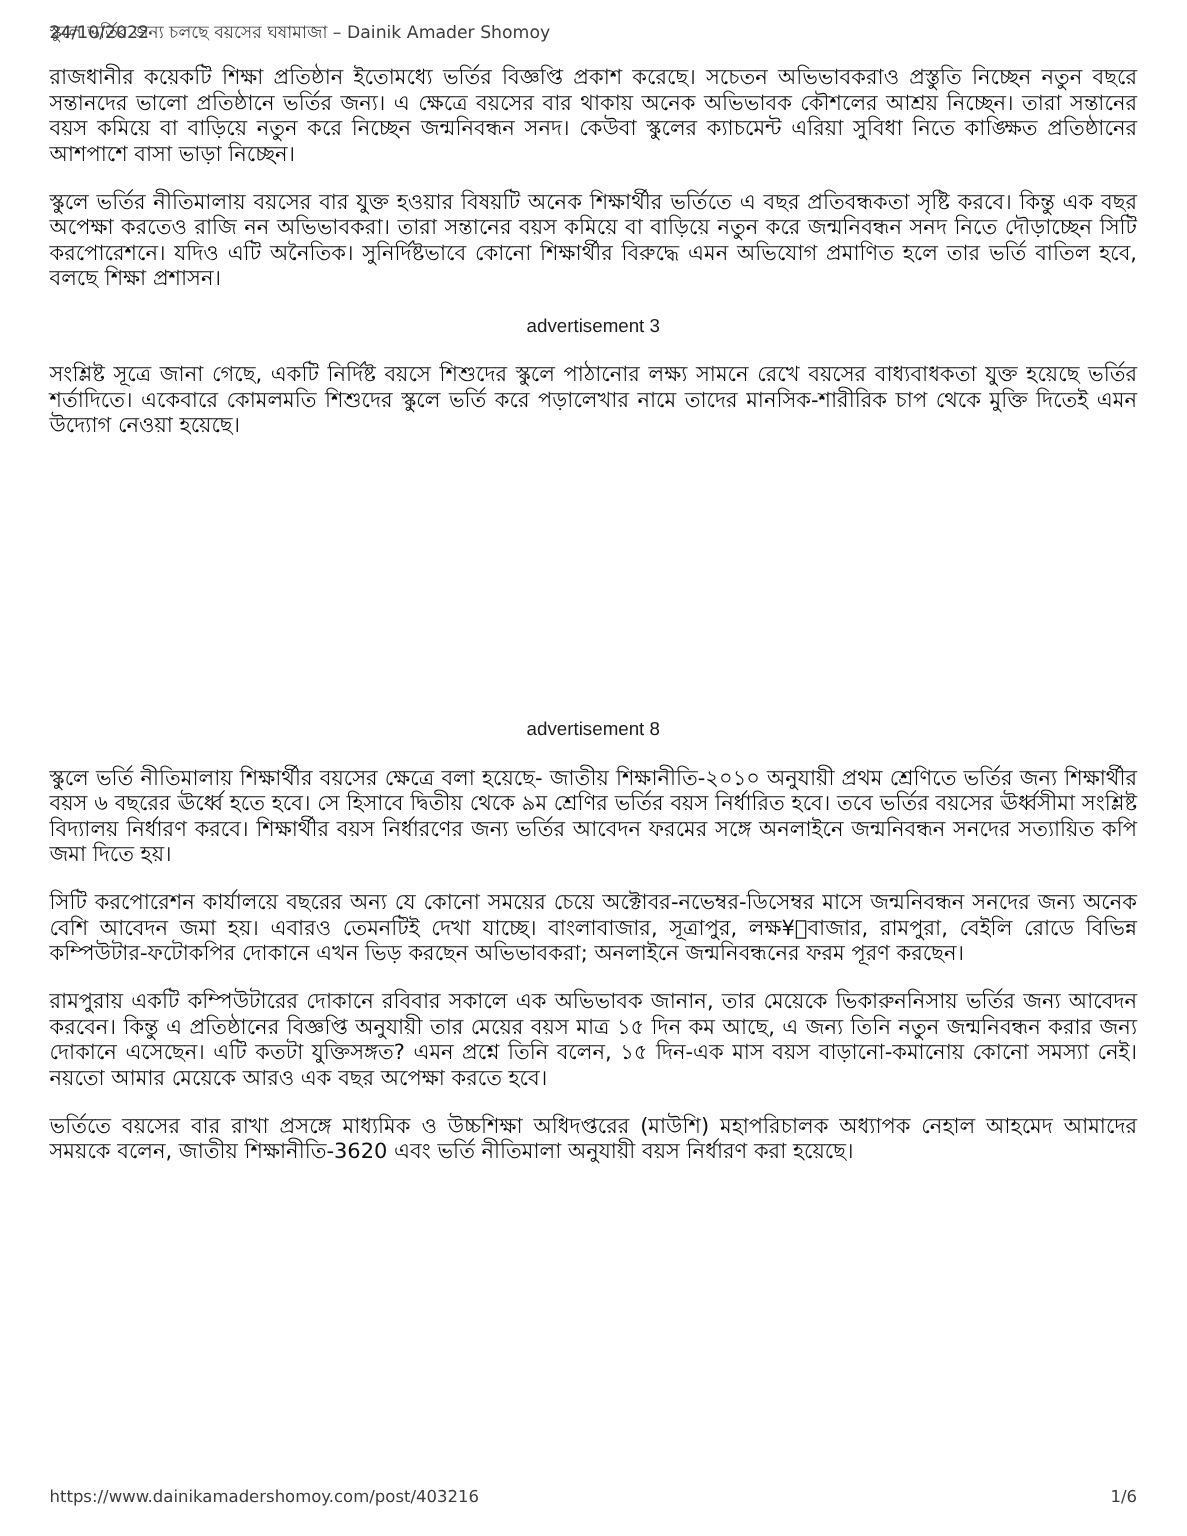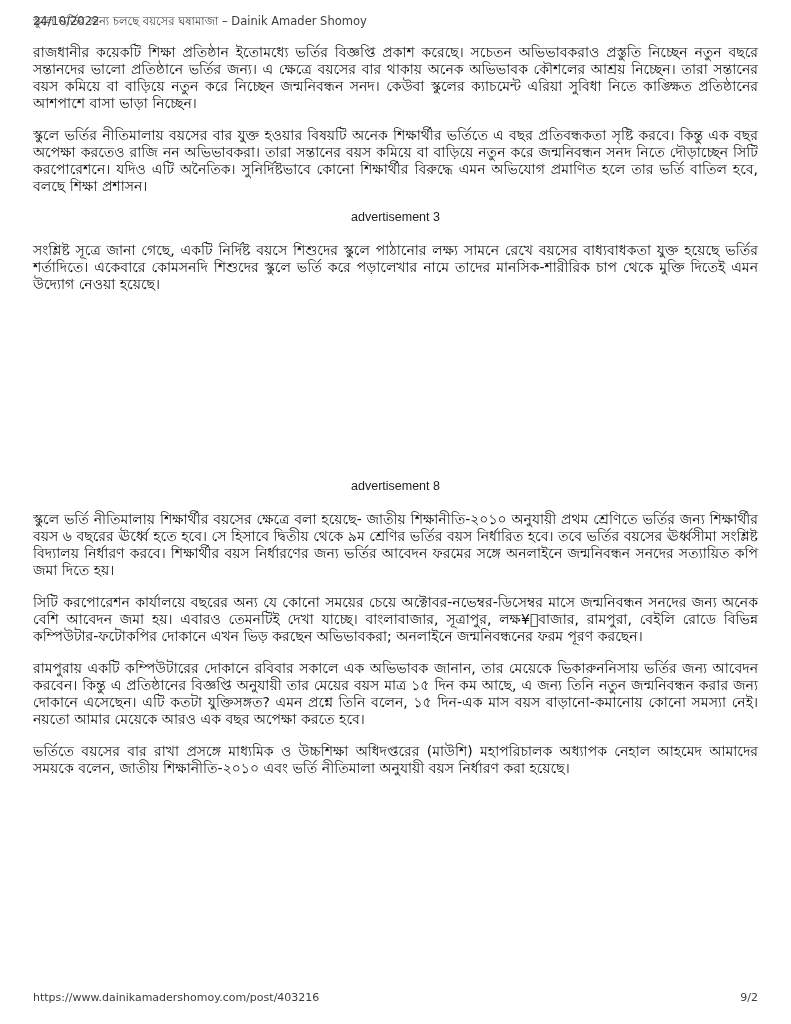--- a/index.html
+++ b/index.html
@@ -84,27 +84,27 @@
 
   <div class="print-header">
     <span class="date">24/10/2022</span>
     <span class="title">স্কুলে ভর্তির জন্য চলছে বয়সের ঘষামাজা – Dainik Amader Shomoy</span>
   </div>
 
   <div class="content">
     <p class="para">রাজধানীর কয়েকটি শিক্ষা প্রতিষ্ঠান ইতোমধ্যে ভর্তির বিজ্ঞপ্তি প্রকাশ করেছে। সচেতন অভিভাবকরাও প্রস্তুতি নিচ্ছেন নতুন বছরে সন্তানদের ভালো প্রতিষ্ঠানে ভর্তির জন্য। এ ক্ষেত্রে বয়সের বার থাকায় অনেক অভিভাবক কৌশলের আশ্রয় নিচ্ছেন। তারা সন্তানের বয়স কমিয়ে বা বাড়িয়ে নতুন করে নিচ্ছেন জন্মনিবন্ধন সনদ। কেউবা স্কুলের ক্যাচমেন্ট এরিয়া সুবিধা নিতে কাঙ্ক্ষিত প্রতিষ্ঠানের আশপাশে বাসা ভাড়া নিচ্ছেন।</p>
     <p class="para">স্কুলে ভর্তির নীতিমালায় বয়সের বার যুক্ত হওয়ার বিষয়টি অনেক শিক্ষার্থীর ভর্তিতে এ বছর প্রতিবন্ধকতা সৃষ্টি করবে। কিন্তু এক বছর অপেক্ষা করতেও রাজি নন অভিভাবকরা। তারা সন্তানের বয়স কমিয়ে বা বাড়িয়ে নতুন করে জন্মনিবন্ধন সনদ নিতে দৌড়াচ্ছেন সিটি করপোরেশনে। যদিও এটি অনৈতিক। সুনির্দিষ্টভাবে কোনো শিক্ষার্থীর বিরুদ্ধে এমন অভিযোগ প্রমাণিত হলে তার ভর্তি বাতিল হবে, বলছে শিক্ষা প্রশাসন।</p>
     <div class="ad-label">advertisement 3</div>
-    <p class="para">সংশ্লিষ্ট সূত্রে জানা গেছে, একটি নির্দিষ্ট বয়সে শিশুদের স্কুলে পাঠানোর লক্ষ্য সামনে রেখে বয়সের বাধ্যবাধকতা যুক্ত হয়েছে ভর্তির শর্তাদিতে। একেবারে কোমসনদি শিশুদের স্কুলে ভর্তি করে পড়ালেখার নামে তাদের মানসিক-শারীরিক চাপ থেকে মুক্তি দিতেই এমন উদ্যোগ নেওয়া হয়েছে।</p>
+    <p class="para">সংশ্লিষ্ট সূত্রে জানা গেছে, একটি নির্দিষ্ট বয়সে শিশুদের স্কুলে পাঠানোর লক্ষ্য সামনে রেখে বয়সের বাধ্যবাধকতা যুক্ত হয়েছে ভর্তির শর্তাদিতে। একেবারে কোমলমতি শিশুদের স্কুলে ভর্তি করে পড়ালেখার নামে তাদের মানসিক-শারীরিক চাপ থেকে মুক্তি দিতেই এমন উদ্যোগ নেওয়া হয়েছে।</p>
     <div class="ad-gap"></div>
     <div class="ad-label">advertisement 8</div>
     <p class="para">স্কুলে ভর্তি নীতিমালায় শিক্ষার্থীর বয়সের ক্ষেত্রে বলা হয়েছে- জাতীয় শিক্ষানীতি-২০১০ অনুযায়ী প্রথম শ্রেণিতে ভর্তির জন্য শিক্ষার্থীর বয়স ৬ বছরের ঊর্ধ্বে হতে হবে। সে হিসাবে দ্বিতীয় থেকে ৯ম শ্রেণির ভর্তির বয়স নির্ধারিত হবে। তবে ভর্তির বয়সের ঊর্ধ্বসীমা সংশ্লিষ্ট বিদ্যালয় নির্ধারণ করবে। শিক্ষার্থীর বয়স নির্ধারণের জন্য ভর্তির আবেদন ফরমের সঙ্গে অনলাইনে জন্মনিবন্ধন সনদের সত্যায়িত কপি জমা দিতে হয়।</p>
     <p class="para">সিটি করপোরেশন কার্যালয়ে বছরের অন্য যে কোনো সময়ের চেয়ে অক্টোবর-নভেম্বর-ডিসেম্বর মাসে জন্মনিবন্ধন সনদের জন্য অনেক বেশি আবেদন জমা হয়। এবারও তেমনটিই দেখা যাচ্ছে। বাংলাবাজার, সূত্রাপুর, লক্ষ¥ীবাজার, রামপুরা, বেইলি রোডে বিভিন্ন কম্পিউটার-ফটোকপির দোকানে এখন ভিড় করছেন অভিভাবকরা; অনলাইনে জন্মনিবন্ধনের ফরম পূরণ করছেন।</p>
     <p class="para">রামপুরায় একটি কম্পিউটারের দোকানে রবিবার সকালে এক অভিভাবক জানান, তার মেয়েকে ভিকারুননিসায় ভর্তির জন্য আবেদন করবেন। কিন্তু এ প্রতিষ্ঠানের বিজ্ঞপ্তি অনুযায়ী তার মেয়ের বয়স মাত্র ১৫ দিন কম আছে, এ জন্য তিনি নতুন জন্মনিবন্ধন করার জন্য দোকানে এসেছেন। এটি কতটা যুক্তিসঙ্গত? এমন প্রশ্নে তিনি বলেন, ১৫ দিন-এক মাস বয়স বাড়ানো-কমানোয় কোনো সমস্যা নেই। নয়তো আমার মেয়েকে আরও এক বছর অপেক্ষা করতে হবে।</p>
-    <p class="para">ভর্তিতে বয়সের বার রাখা প্রসঙ্গে মাধ্যমিক ও উচ্চশিক্ষা অধিদপ্তরের (মাউশি) মহাপরিচালক অধ্যাপক নেহাল আহমেদ আমাদের সময়কে বলেন, জাতীয় শিক্ষানীতি-২০১০ এবং ভর্তি নীতিমালা অনুযায়ী বয়স নির্ধারণ করা হয়েছে।</p>
+    <p class="para">ভর্তিতে বয়সের বার রাখা প্রসঙ্গে মাধ্যমিক ও উচ্চশিক্ষা অধিদপ্তরের (মাউশি) মহাপরিচালক অধ্যাপক নেহাল আহমেদ আমাদের সময়কে বলেন, জাতীয় শিক্ষানীতি-3620 এবং ভর্তি নীতিমালা অনুযায়ী বয়স নির্ধারণ করা হয়েছে।</p>
   </div>
 
   <div class="print-footer">
     <span class="url">https://www.dainikamadershomoy.com/post/403216</span>
-    <span class="pagenum">9/2</span>
+    <span class="pagenum">1/6</span>
   </div>
 
 </div>
 
 </body></html>

